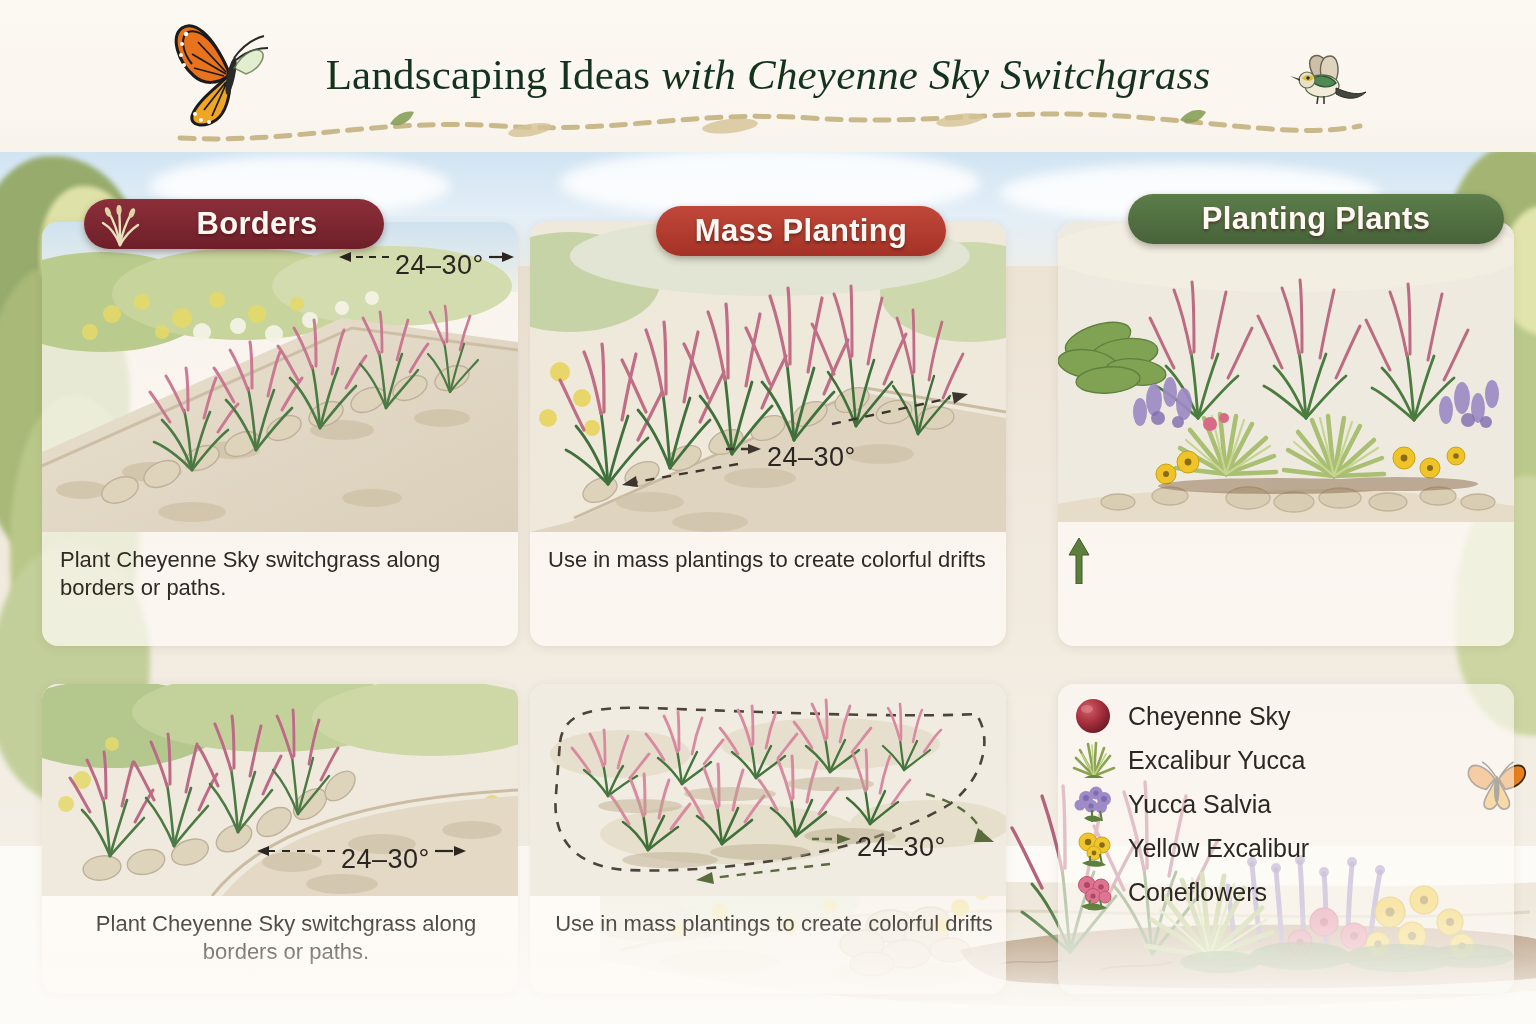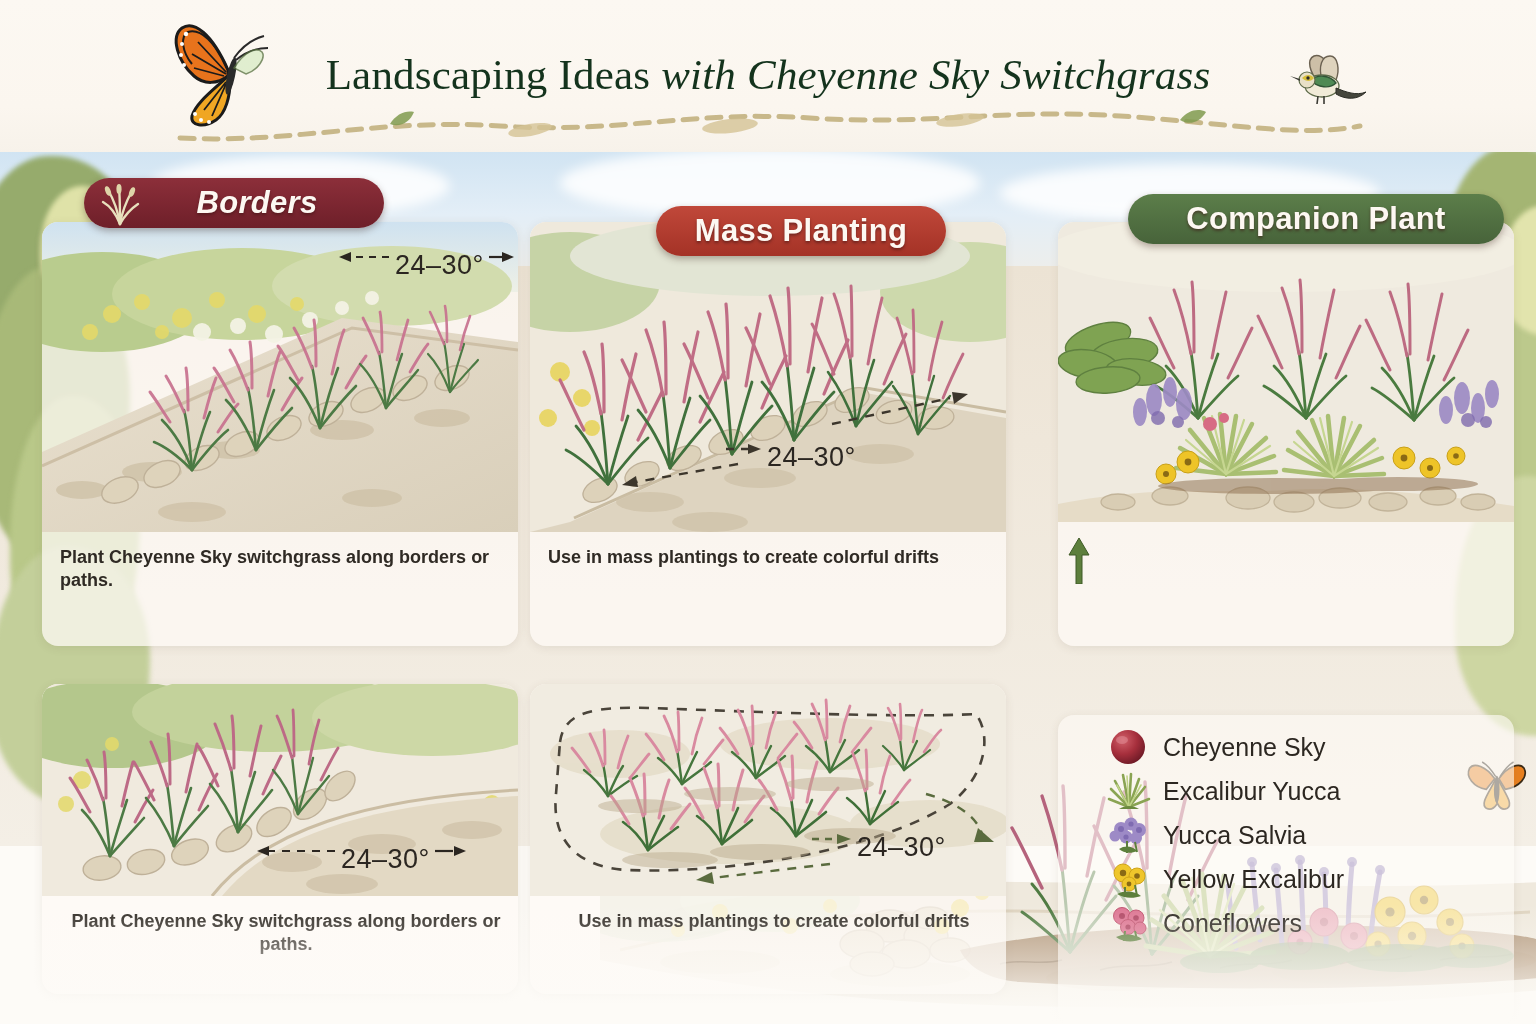--- a/index.html
+++ b/index.html
@@ -71,23 +71,22 @@
     color:#fdf8f2; font-size:31px; font-weight:bold; letter-spacing:.3px;
     text-shadow:0 2px 3px rgba(60,20,20,.55);
     box-shadow:0 3px 7px rgba(60,35,25,.35);
     font-family:"Liberation Sans", sans-serif;
   }
   .pill .grass-ico { position:absolute; left:14px; top:4px; width:44px; height:44px; }
 
   .illus { position:relative; width:100%; overflow:hidden; }
   .caption {
     font-family:"Liberation Sans", sans-serif;
-    font-size:18px; color:#2f2a24; line-height:1.28;
+    font-size:22px; color:#2f2a24; line-height:1.28;
     padding:14px 6px 16px 18px;
-    font-weight:bold;
   }
   .caption.ctr { text-align:center; }
 
   
   .dim {
     position:absolute; display:flex; align-items:flex-start; gap:5px;
     font-family:"Liberation Serif", serif; font-size:27px; color:#2b2621;
     white-space:nowrap; z-index:18;
   }
   .dim .lbl { font-family:"Liberation Sans", sans-serif; font-weight:400; letter-spacing:.5px; }
@@ -190,21 +189,21 @@
       <ellipse cx="790" cy="16" rx="24" ry="6" fill="#d4c395" opacity=".8" transform="rotate(-8 790 16)"></ellipse>
       <path d="M220 20 C226 10 236 6 244 8 C240 18 230 24 220 20 Z" fill="#7f9a4d" opacity=".85"></path>
       <path d="M1010 16 C1018 6 1028 4 1036 8 C1030 18 1020 22 1010 16 Z" fill="#7f9a4d" opacity=".85"></path>
     </svg>
   </div>
 
   <div class="cards">
 
     <div class="col col-1">
 
-      <div class="pill" style="left:42px;top:32px;width:300px;background:linear-gradient(180deg,#8c2f3a 0%,#6e1f29 100%);padding-left:46px;font-style:italic;">
+      <div class="pill" style="left:42px;top:53px;width:300px;background:linear-gradient(180deg,#8c2f3a 0%,#6e1f29 100%);padding-left:46px;">
         <svg class="grass-ico" viewBox="0 0 44 44">
           <g stroke="#e8e0bd" stroke-width="2.4" fill="none" stroke-linecap="round">
             <path d="M22 42 C20 30 16 18 10 8"></path>
               <path d="M22 42 C22 28 22 16 21 6"></path>
             <path d="M22 42 C24 30 29 18 34 9"></path>
               <path d="M22 42 C18 32 12 24 5 20"></path>
             <path d="M22 42 C27 33 34 26 40 22"></path>
           </g>
           <g fill="#ded4a8">
               <ellipse cx="10" cy="9" rx="2.6" ry="5" transform="rotate(-22 10 9)"></ellipse>
@@ -813,21 +812,21 @@
             <path d="M72 52 L56 38 L52 52 Z" fill="#5a6b3e"></path>
             </svg>
         </div>
         <div class="caption ctr">Use in mass plantings to create colorful drifts</div>
       </div>
     </div>
 
     <div class="col col-3">
 
       <div class="pill" style="left:70px;top:48px;width:376px;background:linear-gradient(180deg,#5c7e4a 0%,#47633a 100%);">
-        <span>Companion Plant</span>
+        <span>Planting Plants</span>
       </div>
 
       <div class="card top" style="width:456px;height:424px;">
         <div class="illus" style="height:300px;">
           <svg viewBox="0 0 456 300" width="456" height="300" preserveAspectRatio="none">
             <rect x="0" y="0" width="456" height="300" fill="#efeadf"></rect>
             <ellipse cx="228" cy="30" rx="240" ry="40" fill="#f2eee2"></ellipse>
 
             <g>
               <g fill="#7fa352" stroke="#5f8040" stroke-width="1.4">
@@ -991,21 +990,21 @@
               </g>
           </svg>
         </div>
         <div class="comp-text">
           <svg class="up-arrow" viewBox="0 0 22 46">
             <path d="M11 0 L21 17 L14 17 L14 46 L8 46 L8 17 L1 17 Z" fill="#5d7f3c" stroke="#3f5b27" stroke-width="1"></path>
           </svg>
         </div>
       </div>
 
-      <div class="card" style="top:569px;width:456px;height:310px;background:rgba(253,250,245,.62);padding-left:35px;">
+      <div class="card" style="top:538px;width:456px;height:310px;background:rgba(253,250,245,.62);">
         <div class="legend">
 
           <div class="legend-row">
             <svg class="legend-ico" viewBox="0 0 44 40">
               <defs>
                   <radialGradient id="rs" cx="35%" cy="30%" r="75%">
                 <stop offset="0" stop-color="#d1606a"></stop>
                     <stop offset="55%" stop-color="#a62f3c"></stop>
                 <stop offset="1" stop-color="#6d1a26"></stop>
                   </radialGradient>

